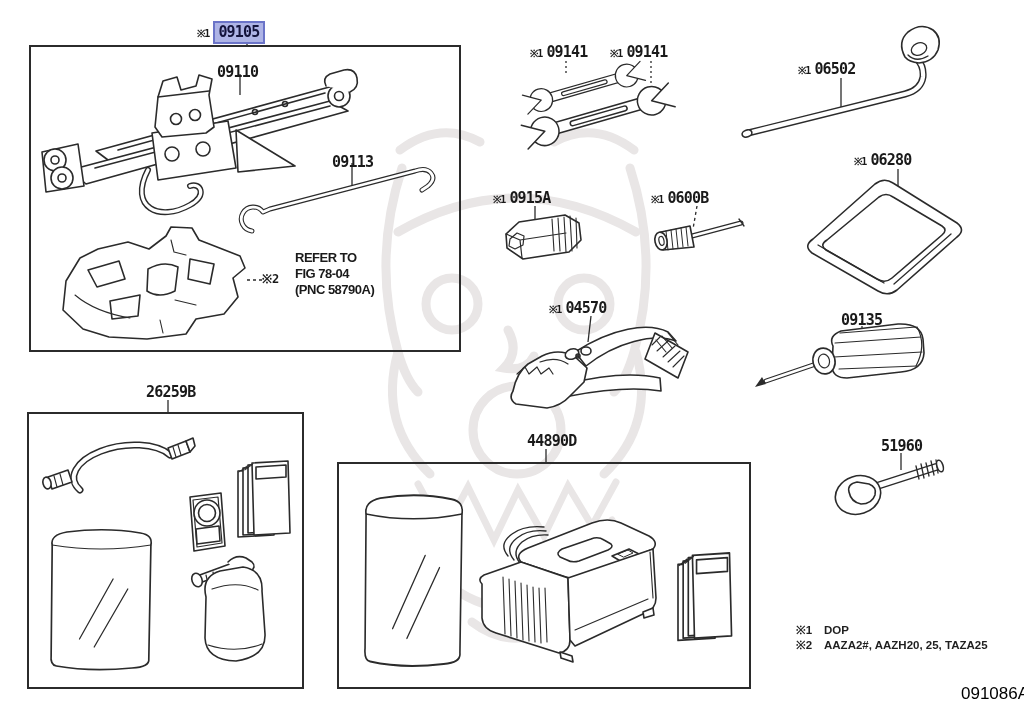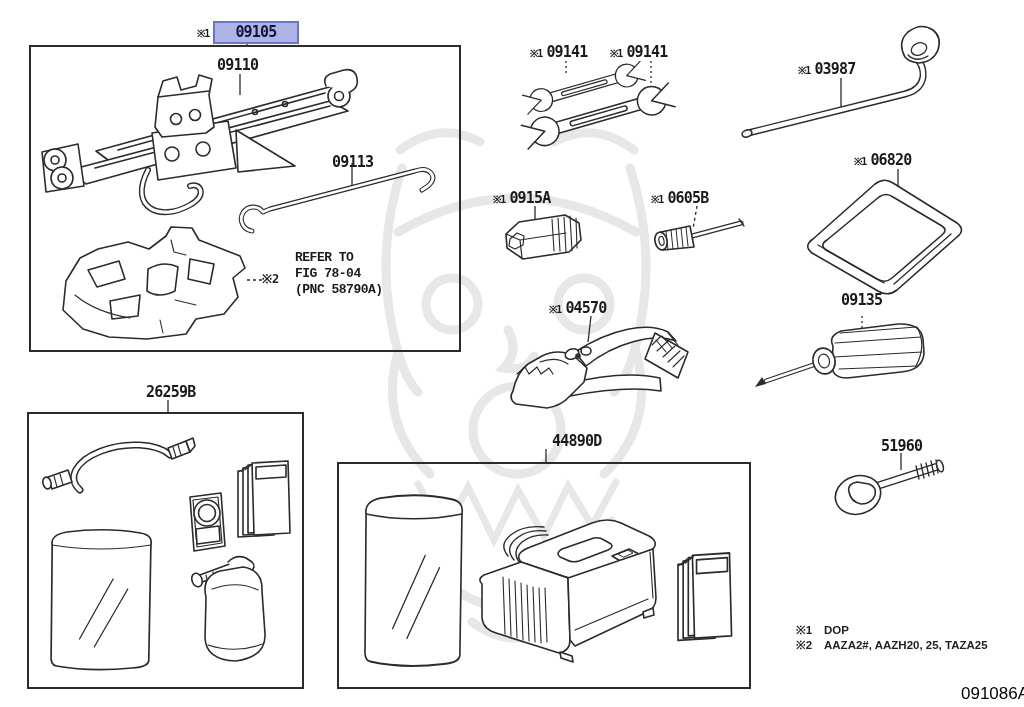--- a/index.html
+++ b/index.html
@@ -3,22 +3,22 @@
 <meta charset="utf-8">
 <style>
   html,body{margin:0;padding:0;background:#fff;}
   .stage{position:relative;width:1024px;height:707px;background:#fff;overflow:hidden;
          font-family:"Liberation Sans",sans-serif;}
   svg{position:absolute;left:0;top:0;}
   .plabel{position:absolute;display:flex;align-items:center;gap:4px;white-space:nowrap;
           font-family:"DejaVu Sans Mono",monospace;color:#1a1a1a;}
   .plabel .mk{font-size:10px;font-weight:700;letter-spacing:-1px;}
   .plabel .code{font-size:15px;font-weight:700;letter-spacing:-0.8px;line-height:17px;}
-  .code.hl{padding:1px 20px;}
-  .refnote{position:absolute;left:295px;top:250px;font-family:Liberation Mono, monospace;
+  .code.hl{padding:1px 3px;}
+  .refnote{position:absolute;left:295px;top:250px;font-family:Liberation Sans, sans-serif;
            font-weight:700;font-size:13px;line-height:16px;color:#1a1a1a;letter-spacing:-0.5px;}
   .refmarker{position:absolute;left:262px;top:270px;font-family:"DejaVu Sans Mono",monospace;
              font-weight:700;font-size:12px;color:#1a1a1a;}
   .footnotes{position:absolute;left:796px;top:623px;font-size:11.5px;line-height:15px;
              font-weight:700;color:#1f1f1f;}
   .footnotes .frow{display:flex;gap:8px;}
   .footnotes .fmk{min-width:20px;}
   .docnum{position:absolute;left:961px;top:684px;font-size:17px;color:#000000;}
 </style>
 </head>
@@ -286,72 +286,72 @@
       <use href="#booklet" transform="translate(678,553) scale(1.03,1.15)"></use>
     </g>
   </g>
 </svg>
 
 <div class="plabel" style="left:197px;top:21px">
   <span class="mk">※1</span>
   <span class="code hl" style="background: rgb(174, 180, 230); border: 2px solid rgb(107, 116, 200); color: rgb(20, 20, 60);">09105</span>
 </div>
 
-<div class="plabel" style="left:217px;top:57px">
+<div class="plabel" style="left:217px;top:64px">
   <span class="code">09110</span>
 </div>
 
 <div class="plabel" style="left:332px;top:154px">
   <span class="code">09113</span>
 </div>
 
 <div class="plabel" style="left:530px;top:44px">
   <span class="mk">※1</span>
   <span class="code">09141</span>
 </div>
 
 <div class="plabel" style="left:610px;top:44px">
   <span class="mk">※1</span>
   <span class="code">09141</span>
 </div>
 
 <div class="plabel" style="left:798px;top:61px">
   <span class="mk">※1</span>
-  <span class="code">03987</span>
+  <span class="code">06502</span>
 </div>
 
 <div class="plabel" style="left:854px;top:152px">
   <span class="mk">※1</span>
-  <span class="code">06820</span>
+  <span class="code">06280</span>
 </div>
 
 <div class="plabel" style="left:493px;top:190px">
   <span class="mk">※1</span>
   <span class="code">0915A</span>
 </div>
 
 <div class="plabel" style="left:651px;top:190px">
   <span class="mk">※1</span>
-  <span class="code">0605B</span>
+  <span class="code">0600B</span>
 </div>
 
 <div class="plabel" style="left:549px;top:300px">
   <span class="mk">※1</span>
   <span class="code">04570</span>
 </div>
 
-<div class="plabel" style="left:841px;top:292px">
+<div class="plabel" style="left:841px;top:312px">
   <span class="code">09135</span>
 </div>
 
 <div class="plabel" style="left:146px;top:384px">
   <span class="code">26259B</span>
 </div>
 
-<div class="plabel" style="left:552px;top:433px">
+<div class="plabel" style="left:527px;top:433px">
   <span class="code">44890D</span>
 </div>
 
 <div class="plabel" style="left:881px;top:438px">
   <span class="code">51960</span>
 </div>
 
 <div class="refmarker">※2</div>
 <div class="refnote">
   <div>REFER TO</div>

